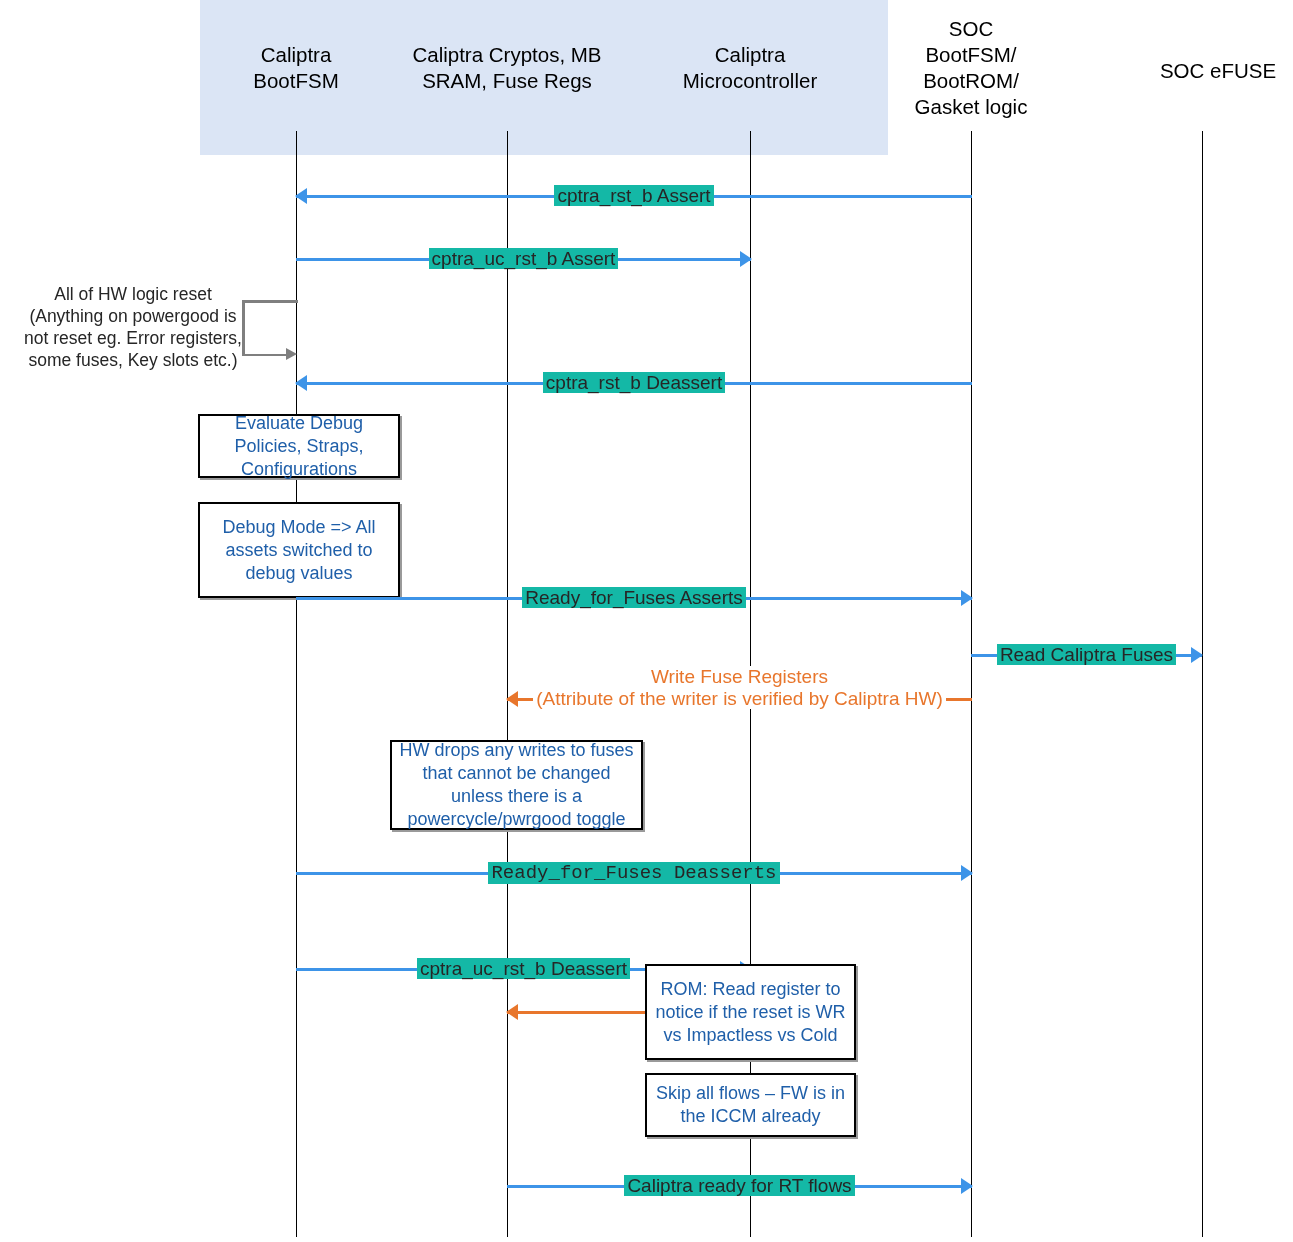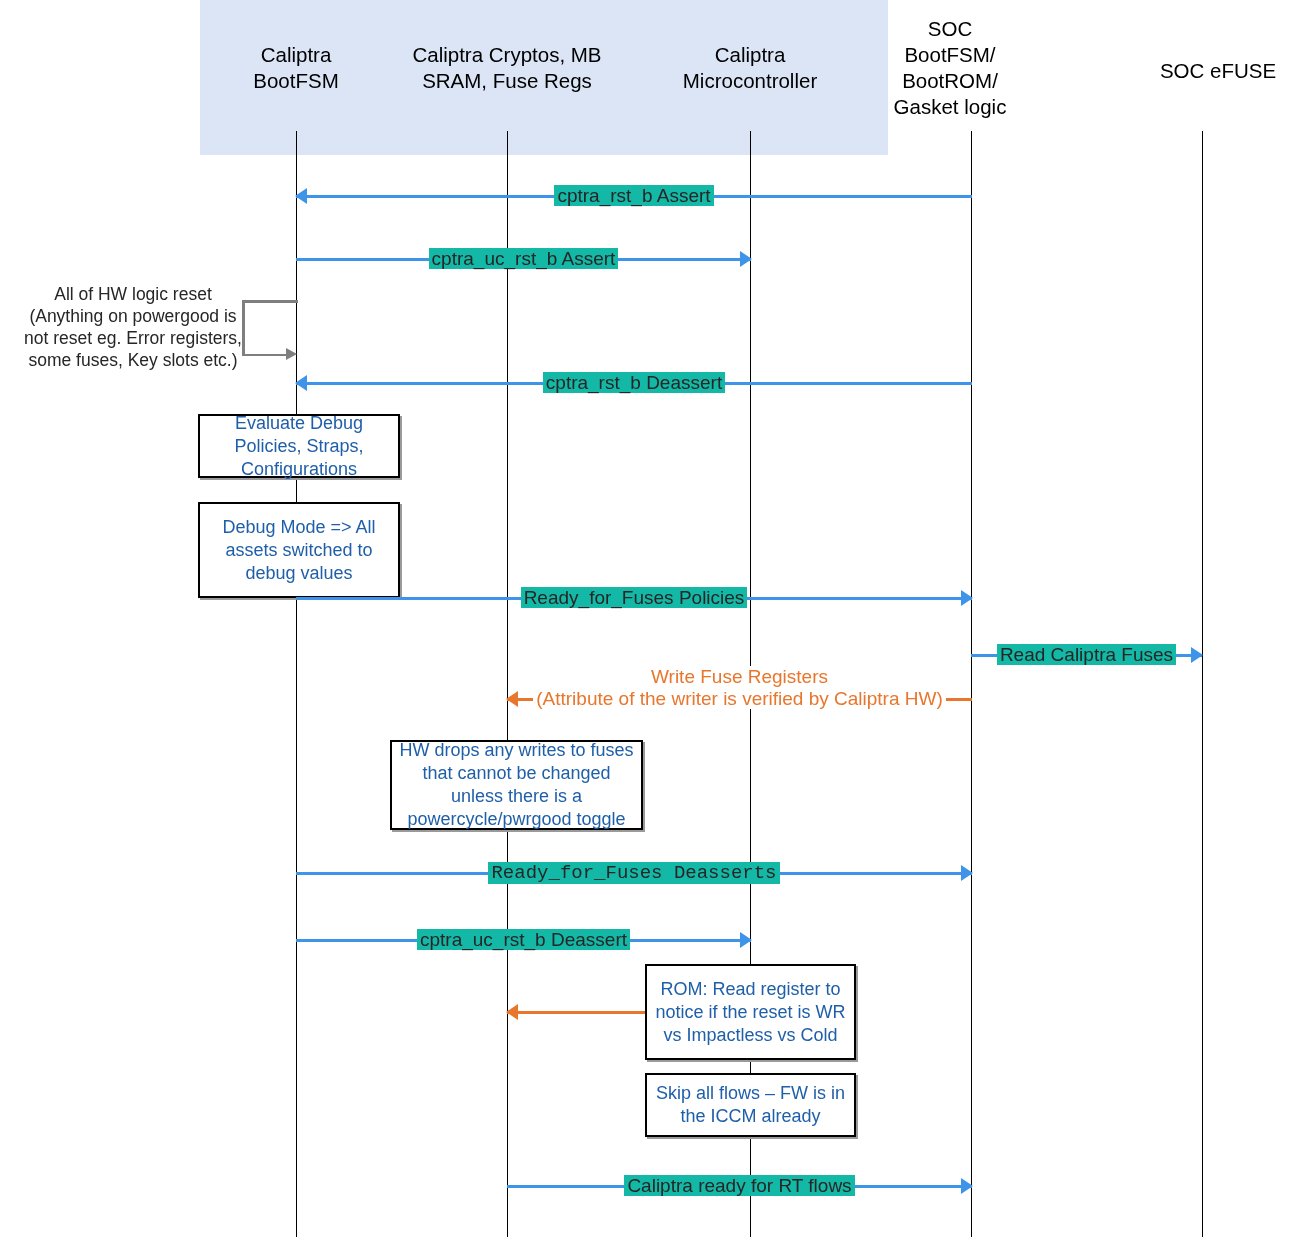--- a/index.html
+++ b/index.html
@@ -48,21 +48,21 @@
 <div id="canvas">
 
   <div class="header-band" style="left:200px;top:0px;width:688px;height:155px;"></div>
 
   <div class="actor-label" style="left:216px;top:42px;width:160px;">Caliptra<br>BootFSM</div>
 
   <div class="actor-label" style="left:382px;top:42px;width:250px;">Caliptra Cryptos, MB<br>SRAM, Fuse Regs</div>
 
   <div class="actor-label" style="left:655px;top:42px;width:190px;">Caliptra<br>Microcontroller</div>
 
-  <div class="actor-label" style="left:865px;top:16px;width:170px;">SOC<br>BootFSM/<br>BootROM/<br>Gasket logic</div>
+  <div class="actor-label" style="left:886px;top:16px;width:170px;">SOC<br>BootFSM/<br>BootROM/<br>Gasket logic</div>
 
   <div class="actor-label" style="left:1128px;top:58px;width:180px;">SOC eFUSE</div>
 
   <div class="lifeline" style="left:296px;top:131px;height:1106px;"></div>
   <div class="lifeline" style="left:507px;top:131px;height:1106px;"></div>
   <div class="lifeline" style="left:750px;top:131px;height:1106px;"></div>
   <div class="lifeline" style="left:971px;top:131px;height:1106px;"></div>
   <div class="lifeline" style="left:1202px;top:131px;height:1106px;"></div>
 
   <div class="msg blue" style="left:296px;top:185px;width:676px;">
@@ -103,21 +103,21 @@
   </div>
 
   <div class="note" style="left:198px;top:502px;width:202px;height:96px;">
     <div class="note-text">Debug Mode =&gt; All assets switched to debug values</div>
   </div>
 
   <div class="msg blue" style="left:296px;top:587px;width:676px;">
     <div class="line"></div>
     <div class="head right"></div>
     <div class="msg-label">
-      <span>Ready_for_Fuses Policies</span>
+      <span>Ready_for_Fuses Asserts</span>
     </div>
   </div>
 
   <div class="msg blue" style="left:971px;top:644px;width:231px;">
     <div class="line"></div>
     <div class="head right"></div>
     <div class="msg-label">
       <span>Read Caliptra Fuses</span>
     </div>
   </div>
@@ -138,21 +138,21 @@
   </div>
 
   <div class="msg blue" style="left:296px;top:862px;width:676px;font-family:Liberation Mono, monospace;">
     <div class="line"></div>
     <div class="head right"></div>
     <div class="msg-label">
       <span>Ready_for_Fuses Deasserts</span>
     </div>
   </div>
 
-  <div class="msg blue" style="left:296px;top:929px;width:455px;">
+  <div class="msg blue" style="left:296px;top:958px;width:455px;">
     <div class="line"></div>
     <div class="head right"></div>
     <div class="msg-label">
       <span>cptra_uc_rst_b Deassert</span>
     </div>
   </div>
 
   <div class="msg orange" style="left:507px;top:1001px;width:140px;">
     <div class="line"></div>
     <div class="head left"></div>

